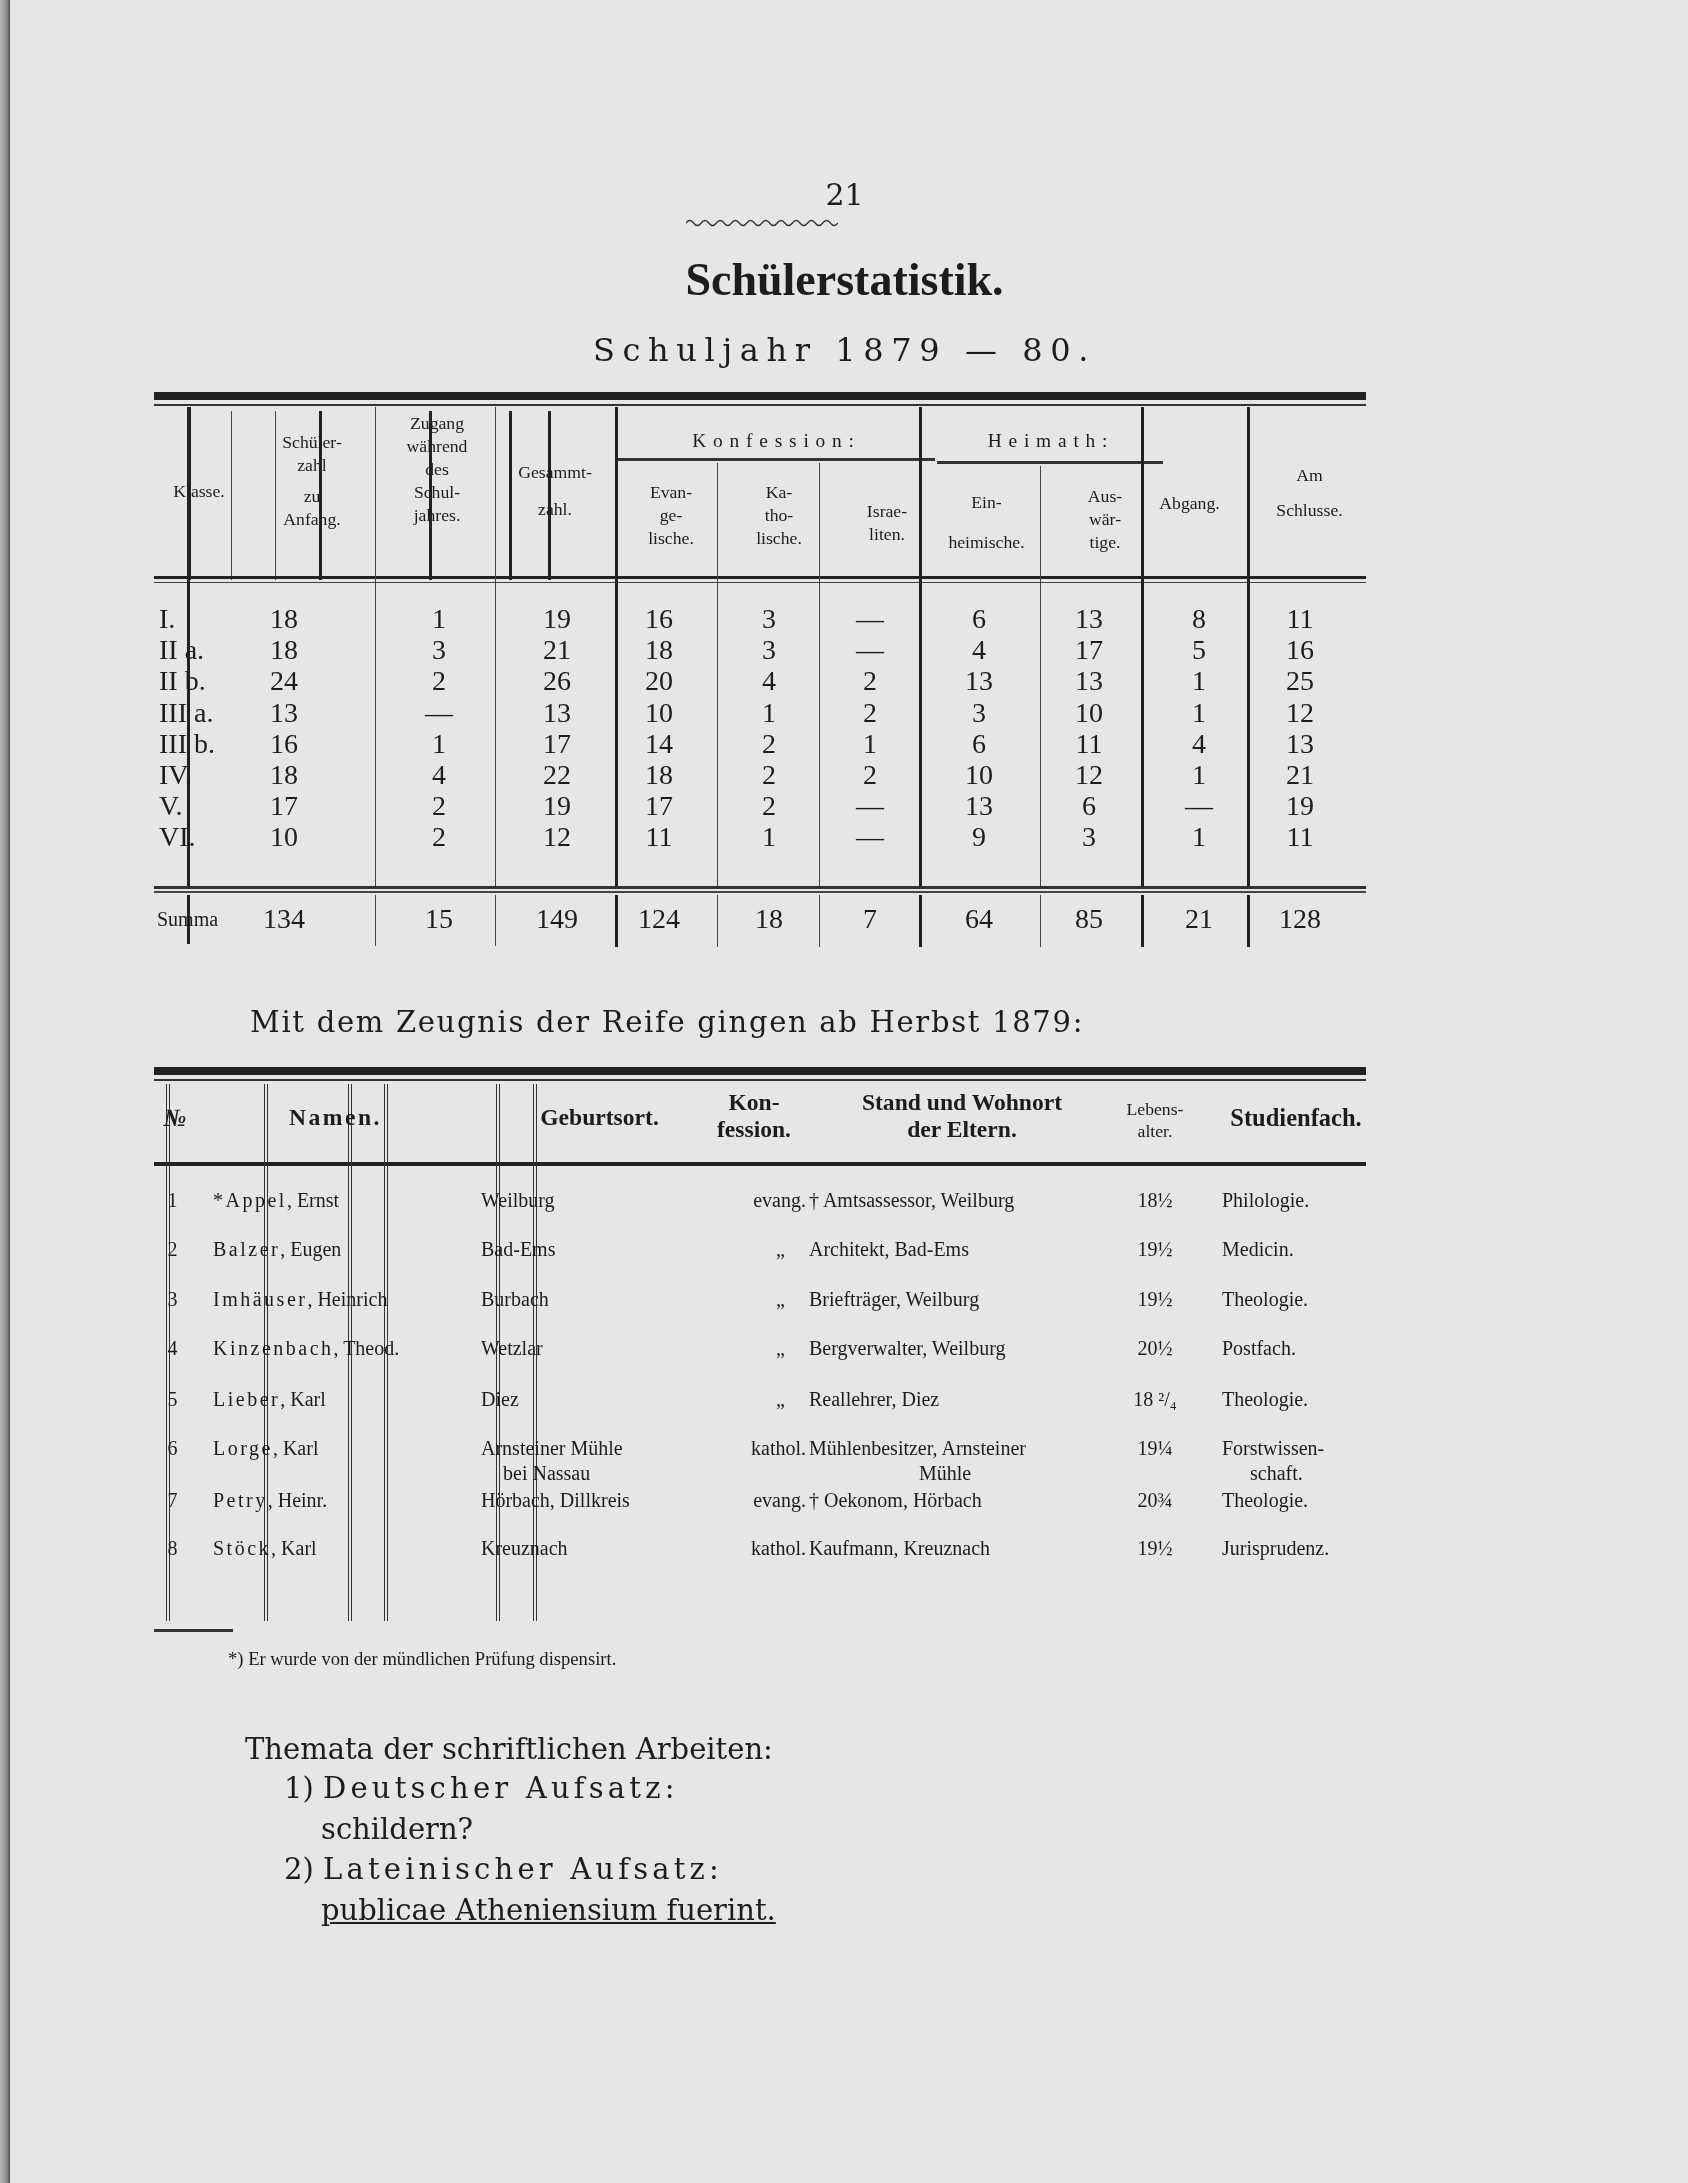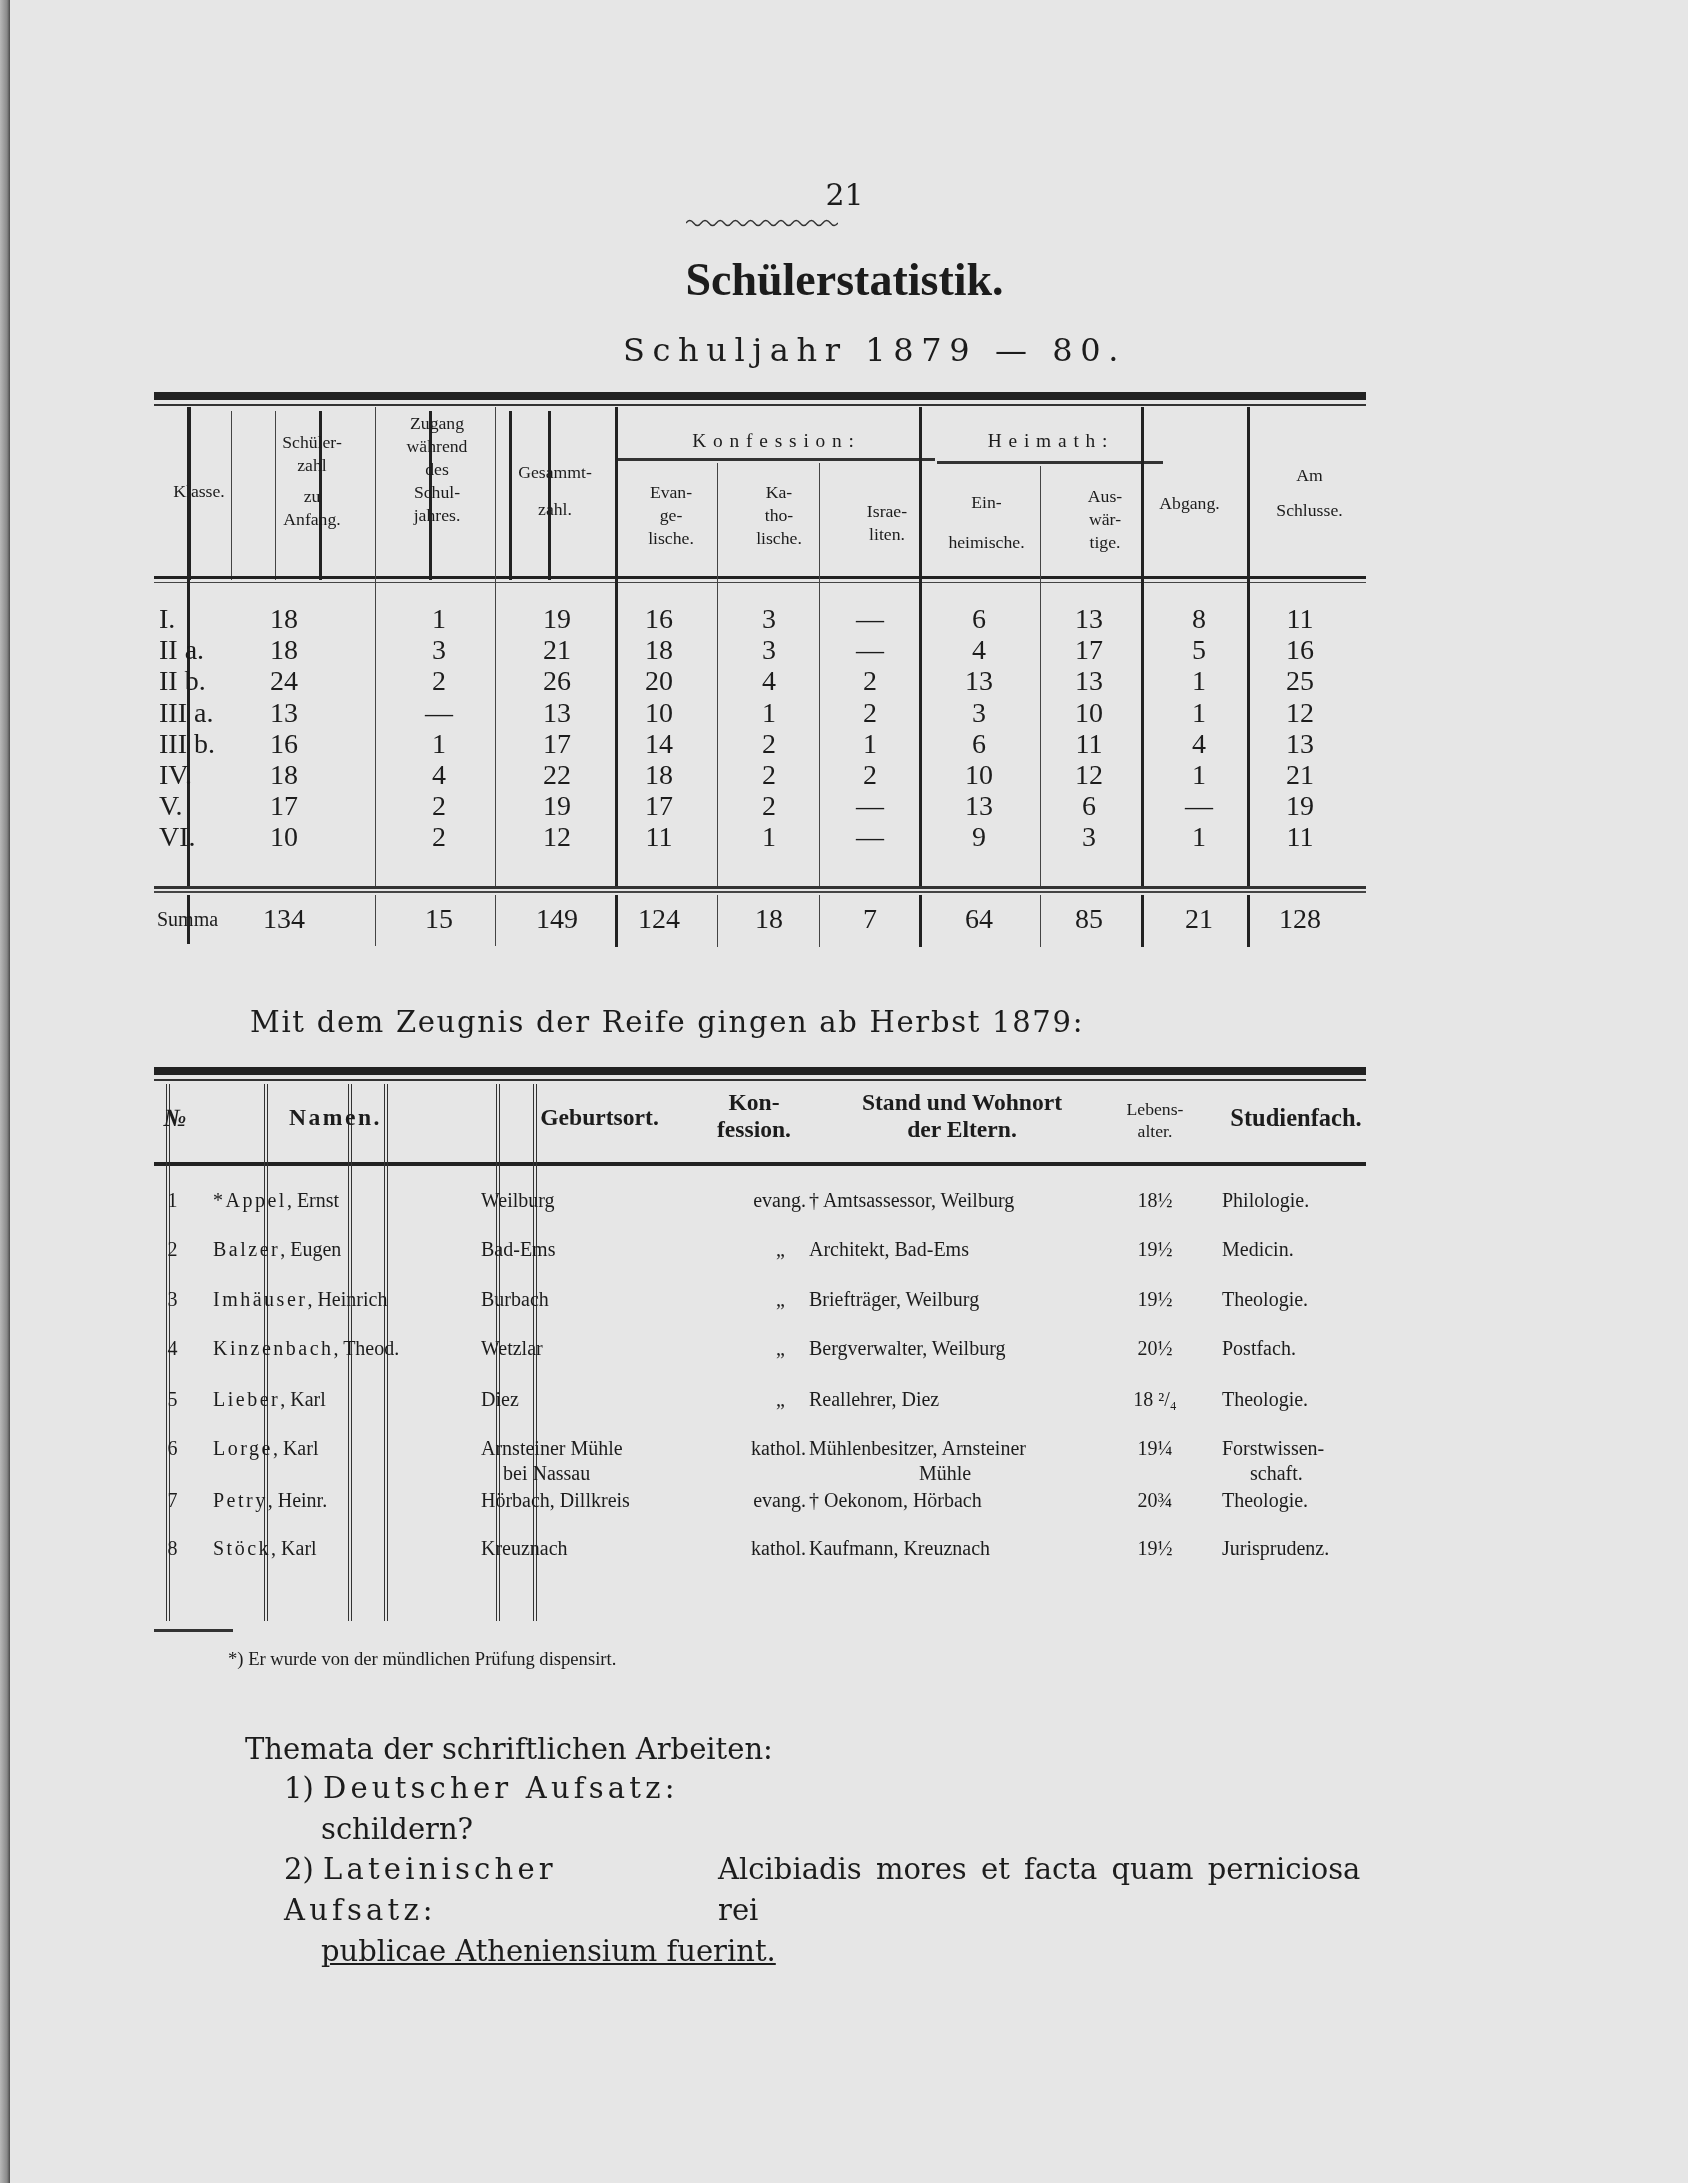--- a/index.html
+++ b/index.html
@@ -9,21 +9,21 @@
     font-family:"DejaVu Serif", "Liberation Serif", serif;
     color:#1c1c1c;
   }
   .page-edge { position:absolute; left:0; top:0; width:10px; height:2183px;
     background:linear-gradient(to right,#b8b8b8,#8a8a8a 70%,#4a4a4a); }
   .abs { position:absolute; }
   .page-number { left:743px; top:177px; width:203px; font-size:30px; text-align:center; }
   .wavy { left:686px; top:218px; width:152px; height:10px; }
   .title { left:507px; top:253px; width:675px; font-size:46px; font-weight:bold; text-align:center;
     font-family:"Liberation Serif", serif; letter-spacing:0px; }
-  .subtitle { left:537px; top:331px; width:675px; font-size:32px; text-align:center; letter-spacing:7.6px; }
+  .subtitle { left:507px; top:331px; width:675px; font-size:32px; text-align:center; letter-spacing:7.6px; }
 
   
   .t1 { left:154px; top:392px; width:1212px; }
   .rule-thick { position:absolute; left:0; height:8.4px; background:#222; }
   .rule-thin { position:absolute; left:0; height:1.7px; background:#333; }
   .vline { position:absolute; width:2.5px; background:#222; }
   .vline.thin { width:1.3px; background:#444; }
   .hdr { position:absolute; font-size:17.7px; line-height:23px; text-align:center; font-family:"Liberation Serif", serif; }
   .cell { position:absolute; font-size:28px; text-align:center; font-family:"Liberation Serif", serif; }
   .rowlabel { position:absolute; font-size:28px; text-align:left; font-family:"Liberation Serif", serif; }
@@ -474,17 +474,16 @@
   </div>
   <div style="padding-left:37px;">schildern?</div>
 </div>
 
 <div class="theme" style="left:284px; top:1849px;">
   <div style="display:flex; justify-content:flex-start;">
     <span>
       <span>2)</span>
       <span class="lbl">Lateinischer Aufsatz:</span>
     </span>
-    <span style="word-spacing:5px;">Alcibiadis mores et facta quam perniciosa rei</span>
   </div>
   <div style="padding-left:37px;text-decoration:underline;">publicae Atheniensium fuerint.</div>
 </div>
 
 
 </body></html>

